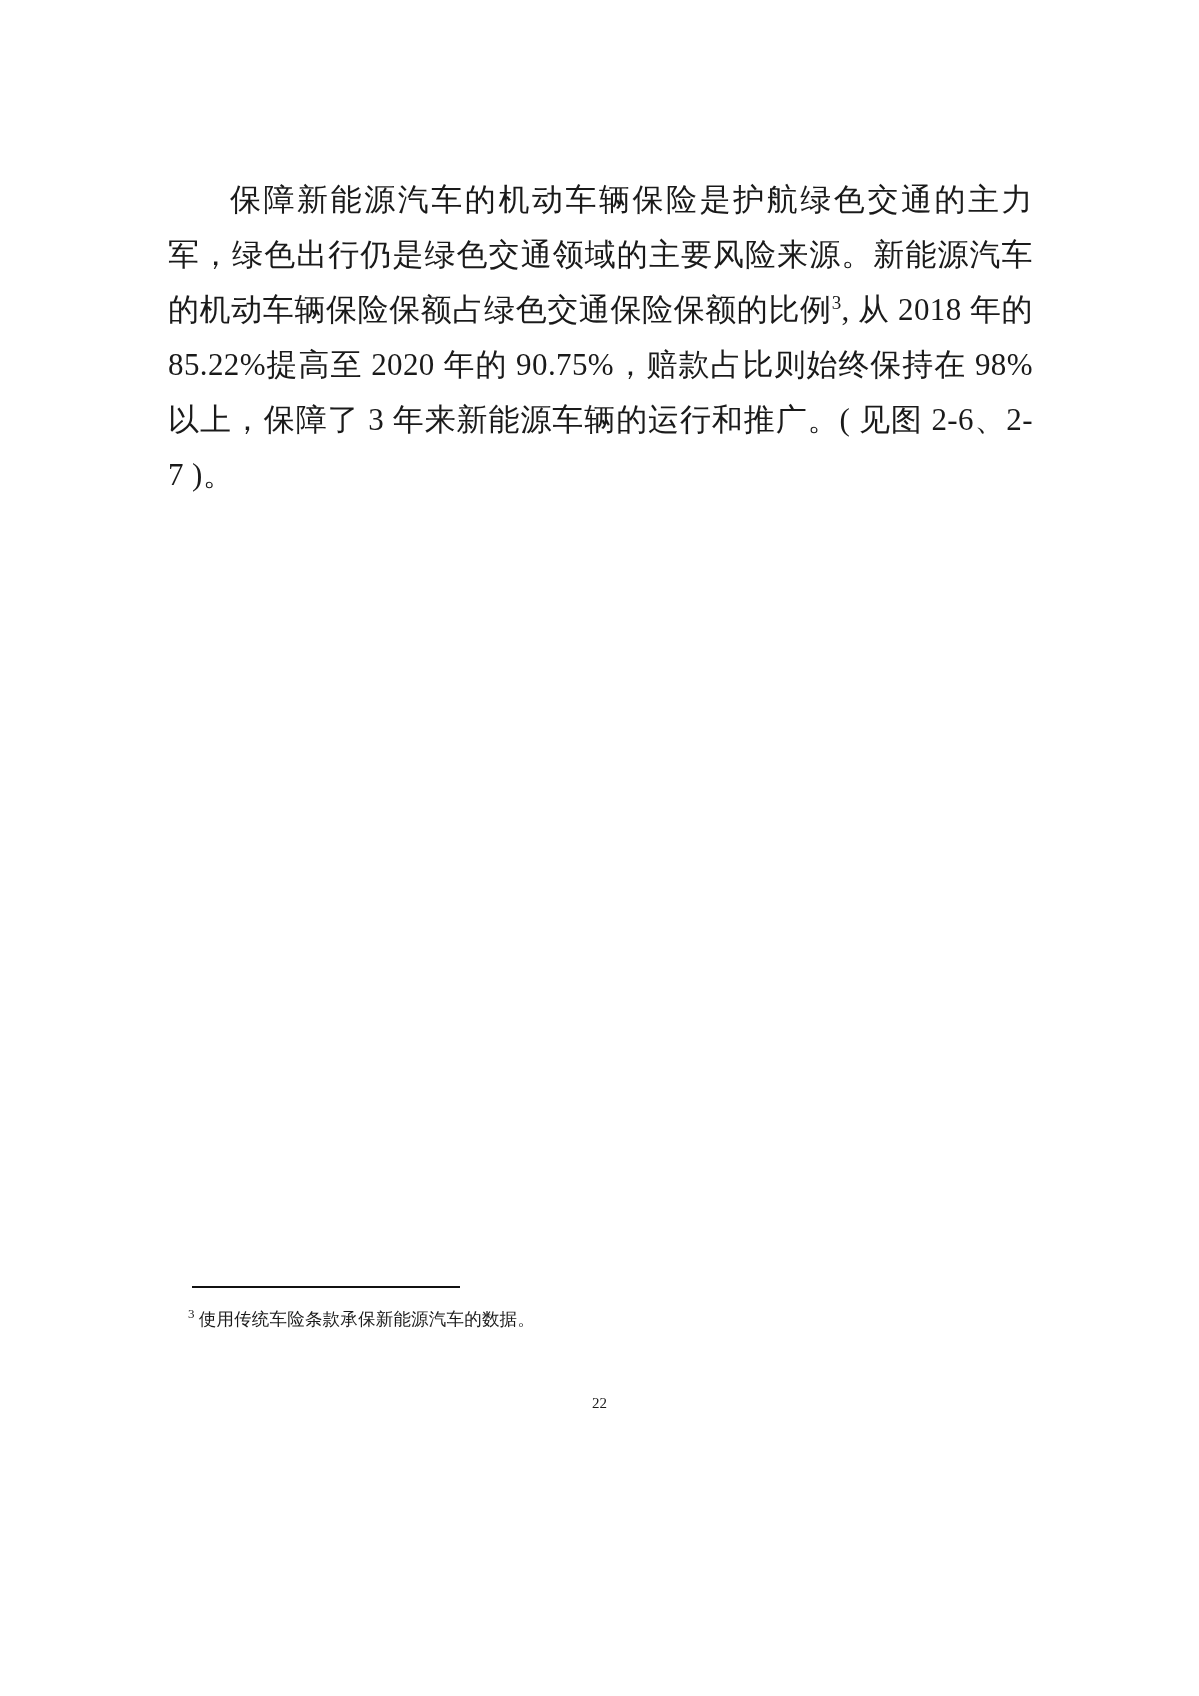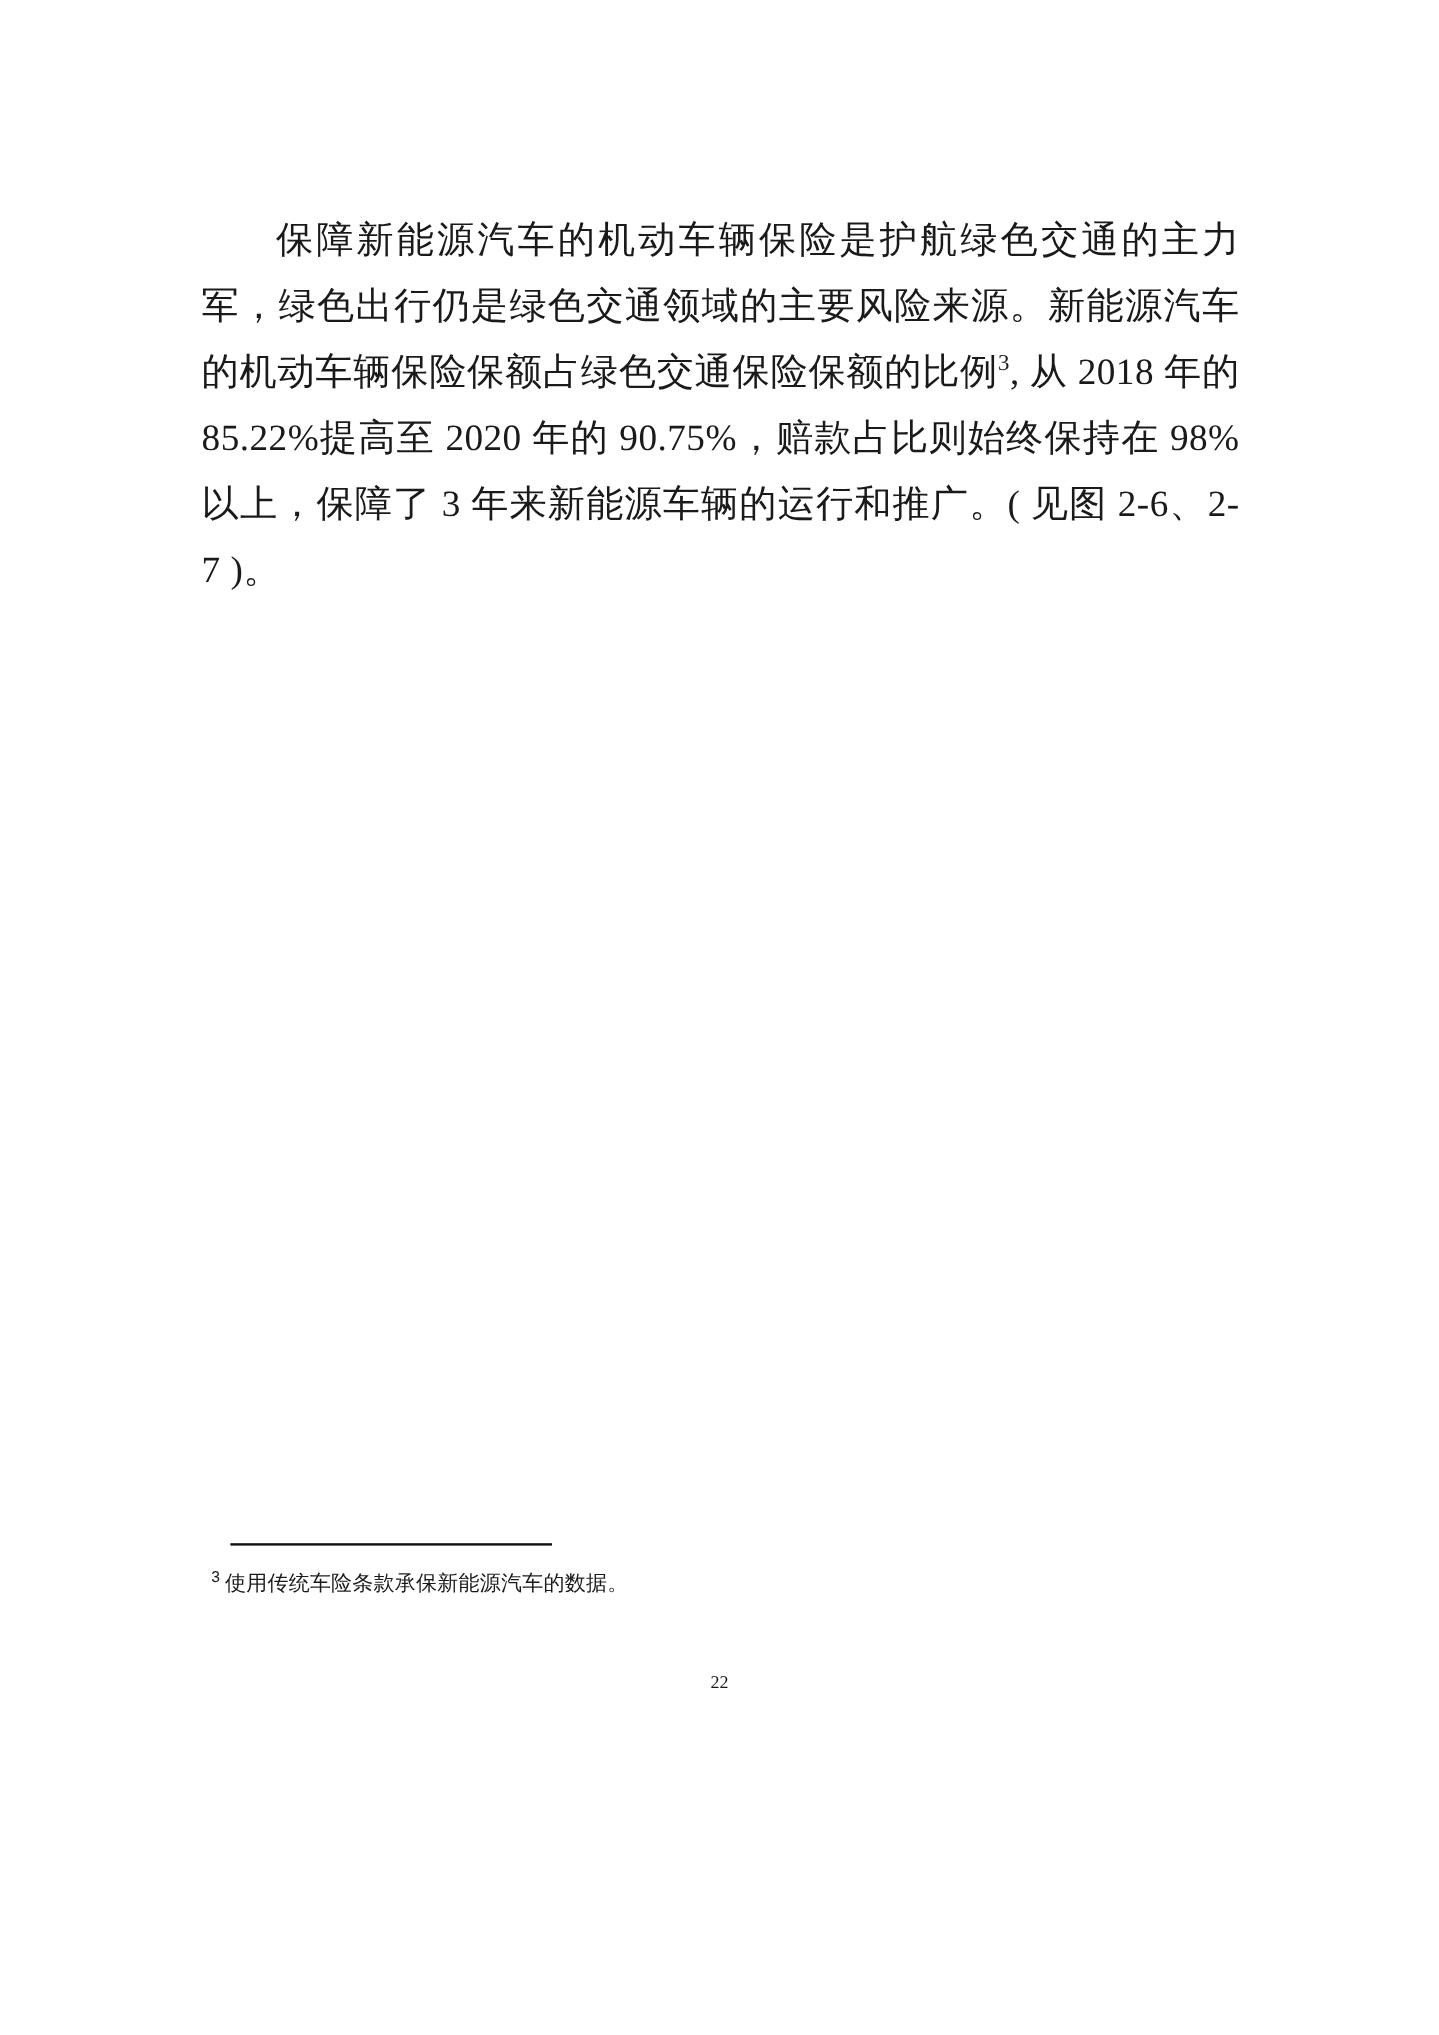--- a/index.html
+++ b/index.html
@@ -45,25 +45,25 @@
     top: 1286px;
     width: 865px;
   }
   .footnote-rule {
     width: 268px;
     height: 0;
     border-top: 2px solid #111111;
     margin: 0 0 18px 24px;
   }
   .footnote-text {
-    font-family: Liberation Sans, sans-serif;
+    font-family: Liberation Serif, serif;
     font-size: 17.5px;
     line-height: 26px;
     color: #1a1a1a;
-    margin: 0 0 0 8px;
+    margin: 0 0 0 20px;
     letter-spacing: 0.2px;
   }
   .footnote-text sup {
     font-size: 13px;
     vertical-align: super;
     line-height: 0;
     margin-right: 4px;
   }
   .page-number {
     position: absolute;

